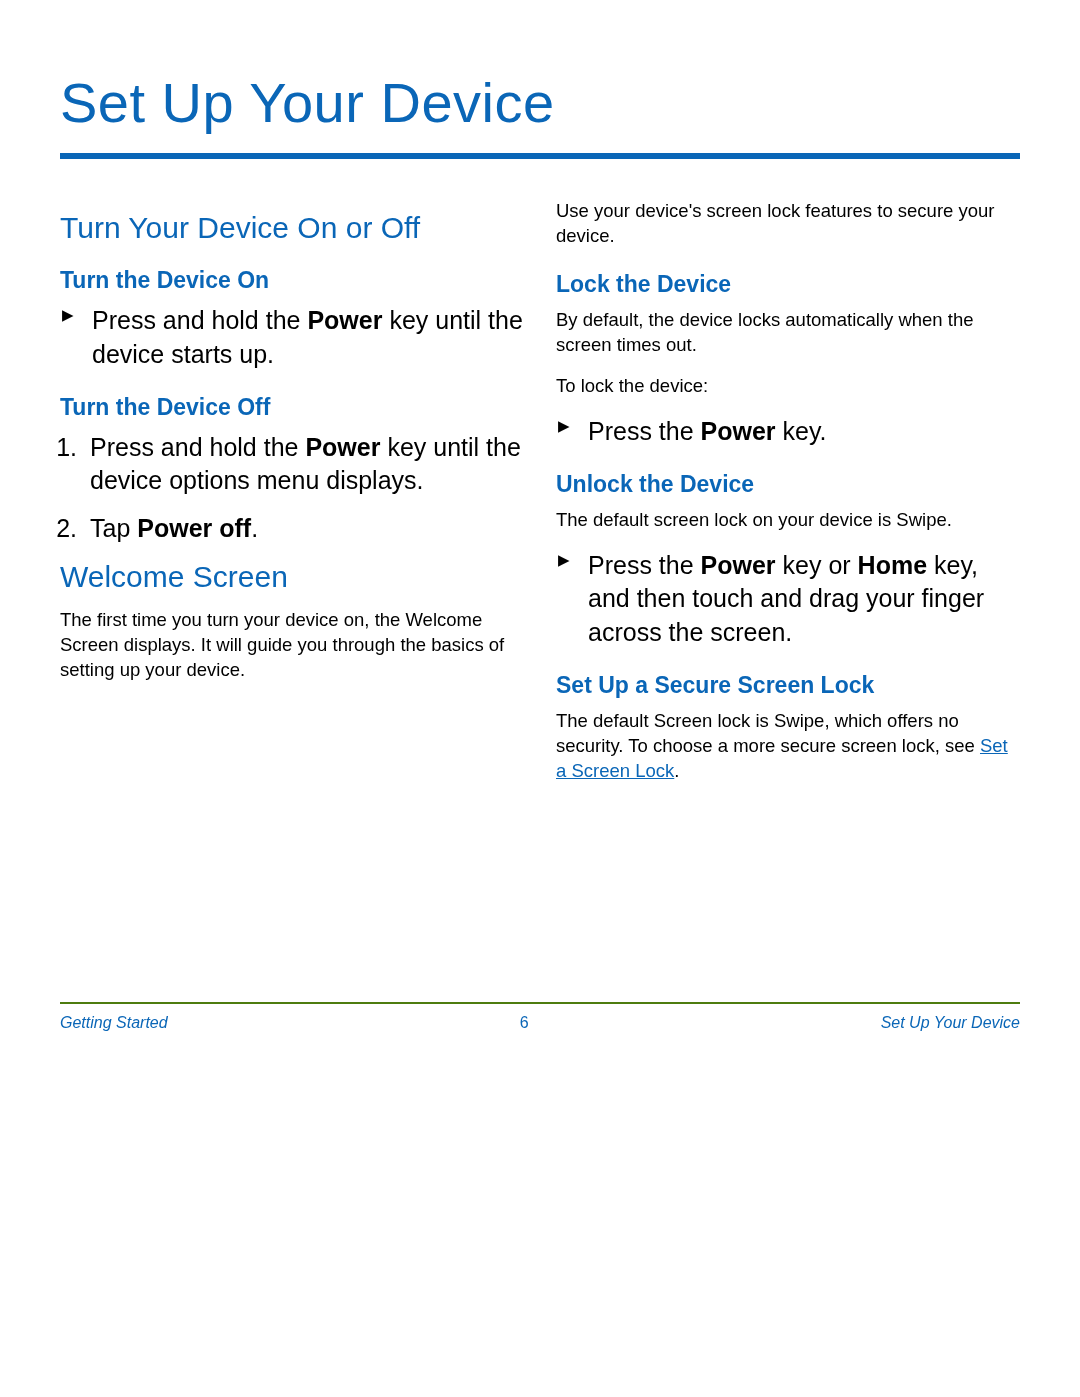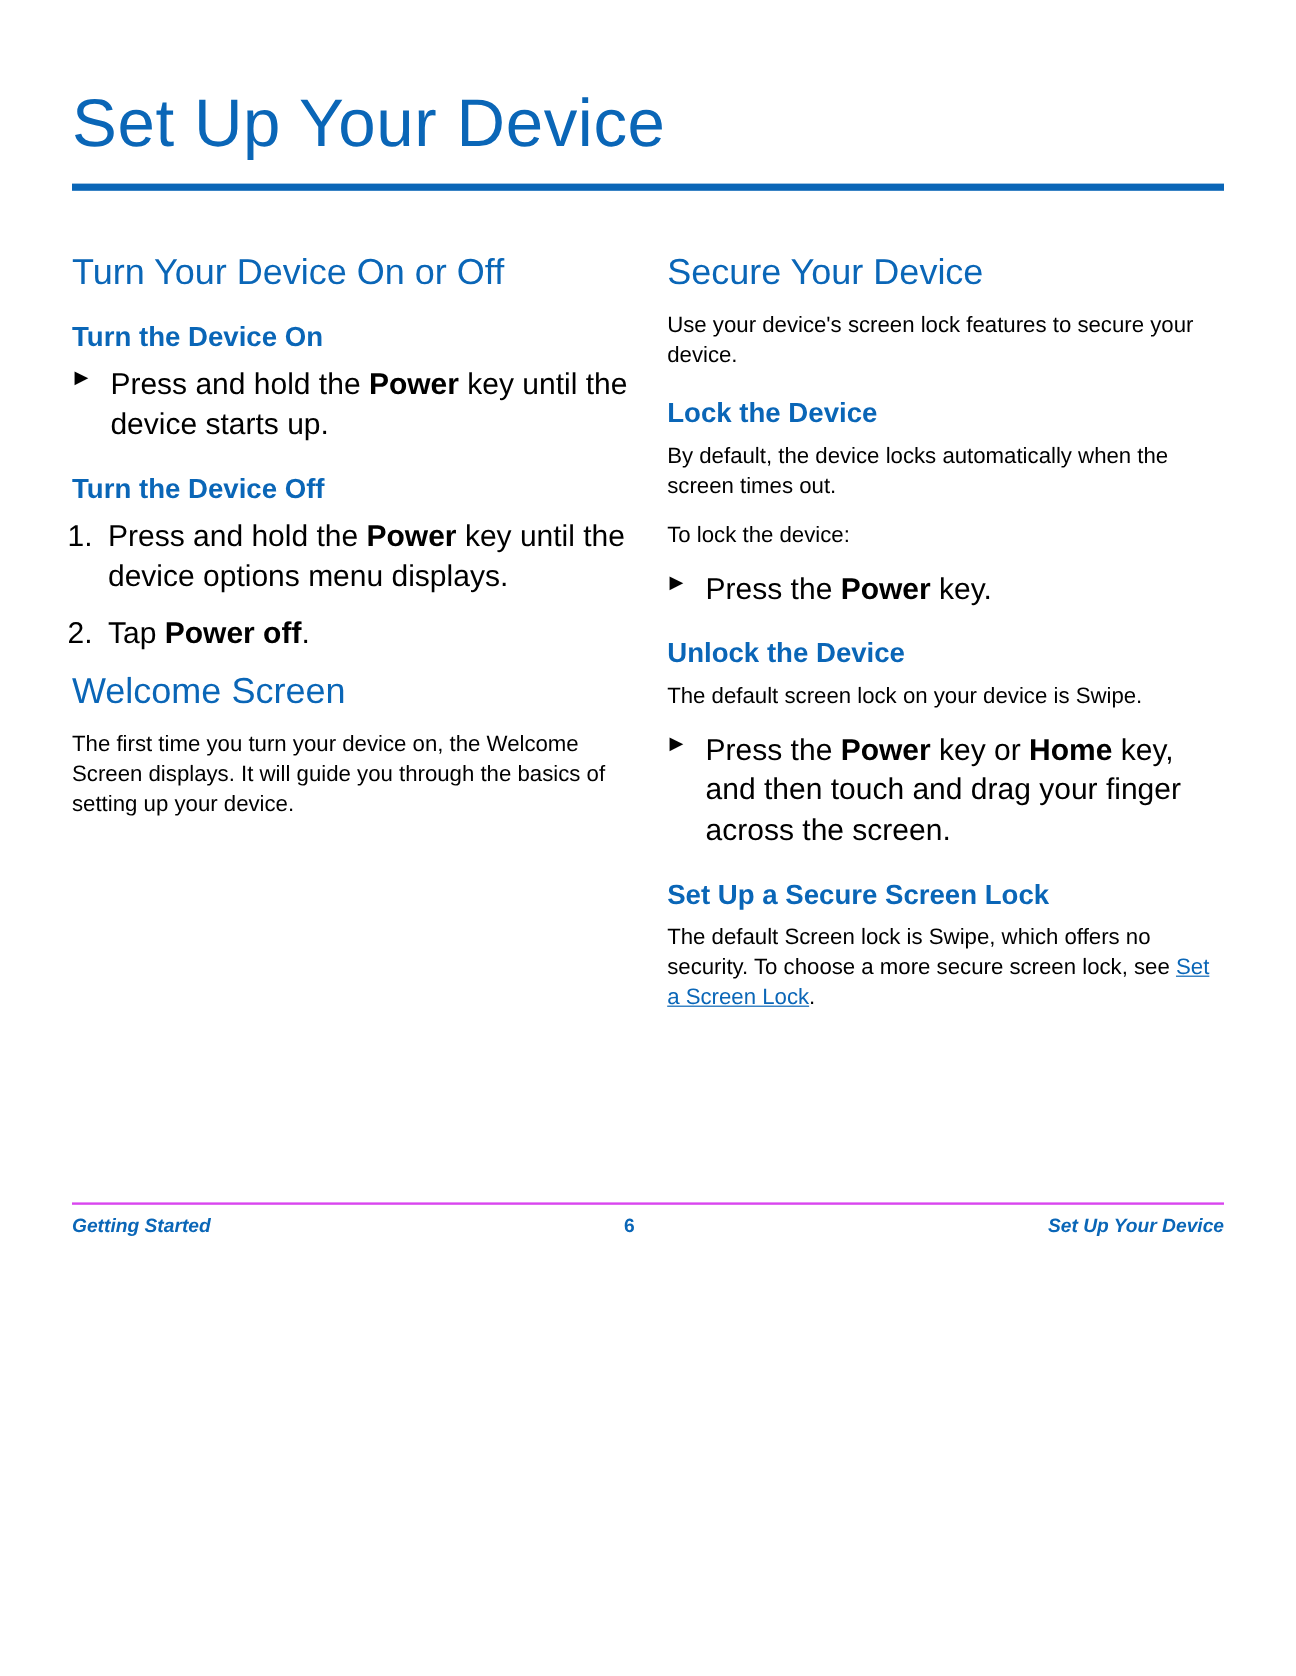--- a/index.html
+++ b/index.html
@@ -14,21 +14,21 @@
   .para { font-size: 18.5px; line-height: 1.35; color: #000; margin-bottom: 16px; }
   .list { padding-left: 24px; margin-bottom: 10px; }
   .list li { font-size: 25px; line-height: 1.35; margin-bottom: 14px; padding-left: 6px; }
   .bullet { list-style: none; padding-left: 24px; }
   .bullet li { position: relative; font-size: 25px; line-height: 1.35; margin-bottom: 14px; padding-left: 8px; }
   .bullet li::before { content: "▶"; position: absolute; left: -22px; top: 1px; font-size: 15px; color: #000; }
   .ol { list-style: decimal; }
   b { font-weight: 700; }
   .link { color: #0a66b7; text-decoration: underline; cursor: pointer; }
   .footer { position: absolute; left: 0; right: 0; bottom: 32px; padding: 0 60px; }
-  .footer-bar { border-top: 2px solid #d946ef; height: 30px; display: flex; align-items: center; justify-content: space-between; padding-top: 10px; font-weight: bold; }
+  .footer-bar { border-top: 2px solid #4d7c0f; height: 30px; display: flex; align-items: center; justify-content: space-between; padding-top: 10px; }
   .footer-text { font-size: 16px; font-style: italic; color: #0a66b7; }
   .footer-center { font-size: 16px; color: #0a66b7; font-style: normal; }
 </style>
 </head>
 <body>
 
 <div class="page">
   <div class="page-title">Set Up Your Device</div>
   <div class="hr"></div>
 
@@ -53,21 +53,20 @@
         <li>
           <span>Tap </span><b>Power off</b><span>.</span>
         </li>
       </ol>
 
       <div class="h2" style="">Welcome Screen</div>
       <div class="para">The first time you turn your device on, the Welcome Screen displays. It will guide you through the basics of setting up your device.</div>
     </div>
 
     <div class="col">
-      <div class="h2">Secure Your Device</div>
       <div class="para">Use your device's screen lock features to secure your device.</div>
 
       <div class="h3">Lock the Device</div>
       <div class="para">By default, the device locks automatically when the screen times out.</div>
       <div class="para">To lock the device:</div>
       <ul class="bullet">
         <li>
           <span>Press the </span><b>Power</b><span> key.</span>
         </li>
       </ul>

